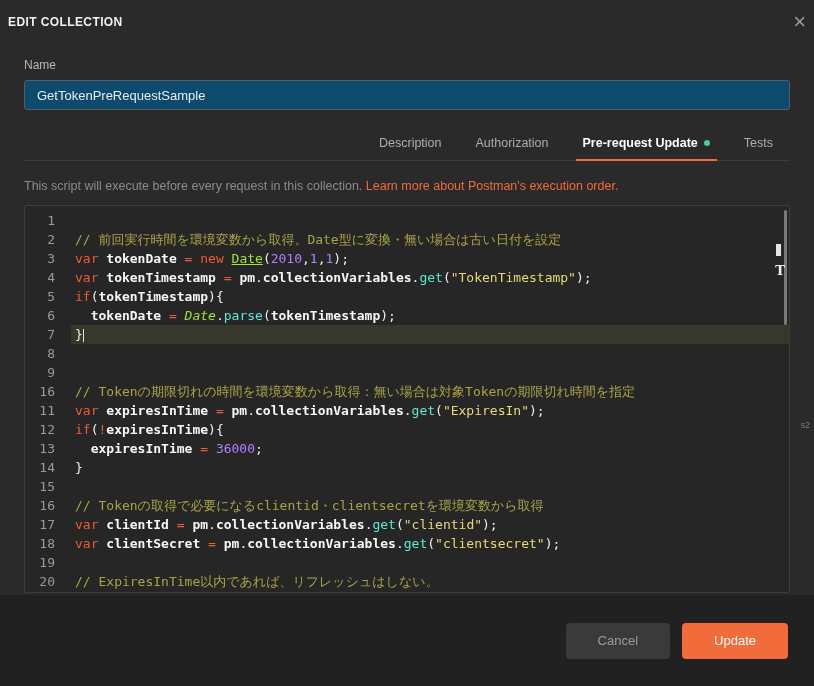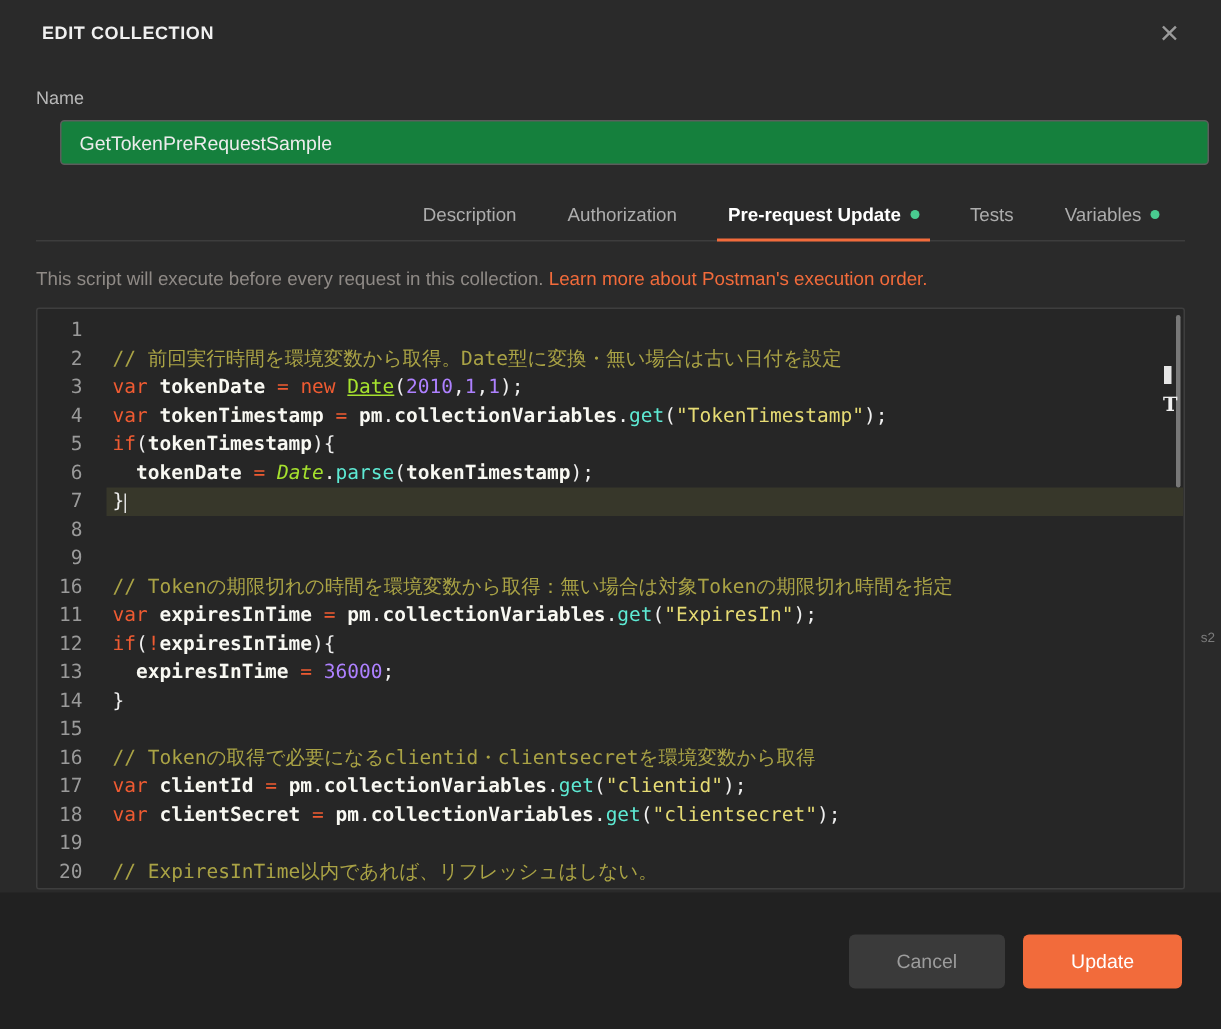--- a/index.html
+++ b/index.html
@@ -5,31 +5,31 @@
   * { box-sizing: border-box; }
   html,body { margin:0; padding:0; }
   body {
     width:814px; height:686px; overflow:hidden;
     background:#2a2a2a;
     font-family:"Liberation Sans", sans-serif;
   }
   .modal { width:814px; height:686px; display:flex; flex-direction:column; background:#2a2a2a; position:relative; }
 
   
-  .modal-header { height:44px; flex:none; display:flex; align-items:center; justify-content:space-between; padding:0 28px; }
+  .modal-header { height:44px; flex:none; display:flex; align-items:center; justify-content:space-between; padding:0 8px; }
   .modal-title { color:#f0f0f0; font-size:12px; font-weight:bold; letter-spacing:.4px; }
   .close-x { color:#9a9a9a; font-size:22px; line-height:1; cursor:pointer; }
 
   
   .modal-body { flex:1; padding:0 24px; position:relative; }
   .name-label { display:block; margin-top:14px; color:#b8b8b8; font-size:12px; }
   .name-input {
-    margin-top:8px; width:100%; height:30px; background:#15803d;
+    margin-top:8px; width:100%; height:30px; background:#0c4a6e;
     border:1px solid #5c5c5c; border-radius:3px; color:#ececec;
-    font-size:13px; padding:0 12px; font-family:"Liberation Sans", sans-serif; outline:none;margin-left:16px;
+    font-size:13px; padding:0 12px; font-family:"Liberation Sans", sans-serif; outline:none;
   }
 
   
   .tabs { margin-top:18px; display:flex; border-bottom:1px solid #3d3d3d;justify-content:flex-end; }
   .tab { padding:8px 17px 10px; font-size:12.5px; color:#adadad; cursor:pointer; position:relative; display:flex; align-items:center; gap:6px; white-space:nowrap; }
   .tab.active { color:#ffffff; font-weight:bold; }
   .tab.active::after { content:""; position:absolute; left:10px; right:10px; bottom:-1px; height:2px; background:#f26b3b; }
   .dot { width:6px; height:6px; border-radius:50%; background:#49cc90; flex:none; }
 
   
@@ -89,24 +89,20 @@
       <div class="tab">
         <span>Authorization</span>
       </div>
       <div class="tab active">
         <span>Pre-request Update</span>
         <span class="dot"></span>
       </div>
       <div class="tab">
         <span>Tests</span>
       </div>
-      <div class="tab">
-        <span>Variables</span>
-        <span class="dot"></span>
-      </div>
     </div>
 
     <div class="info">
       <span>This script will execute before every request in this collection. </span><a>Learn more about Postman's execution order.</a>
     </div>
 
     <div class="editor">
       <div class="code-lines" id="code-lines">
           <div class="code-line"><span class="gutter">1</span><span class="code"></span></div>
           <div class="code-line"><span class="gutter">2</span><span class="code"><span class="t-c">// 前回実行時間を環境変数から取得。Date型に変換・無い場合は古い日付を設定</span></span></div>

